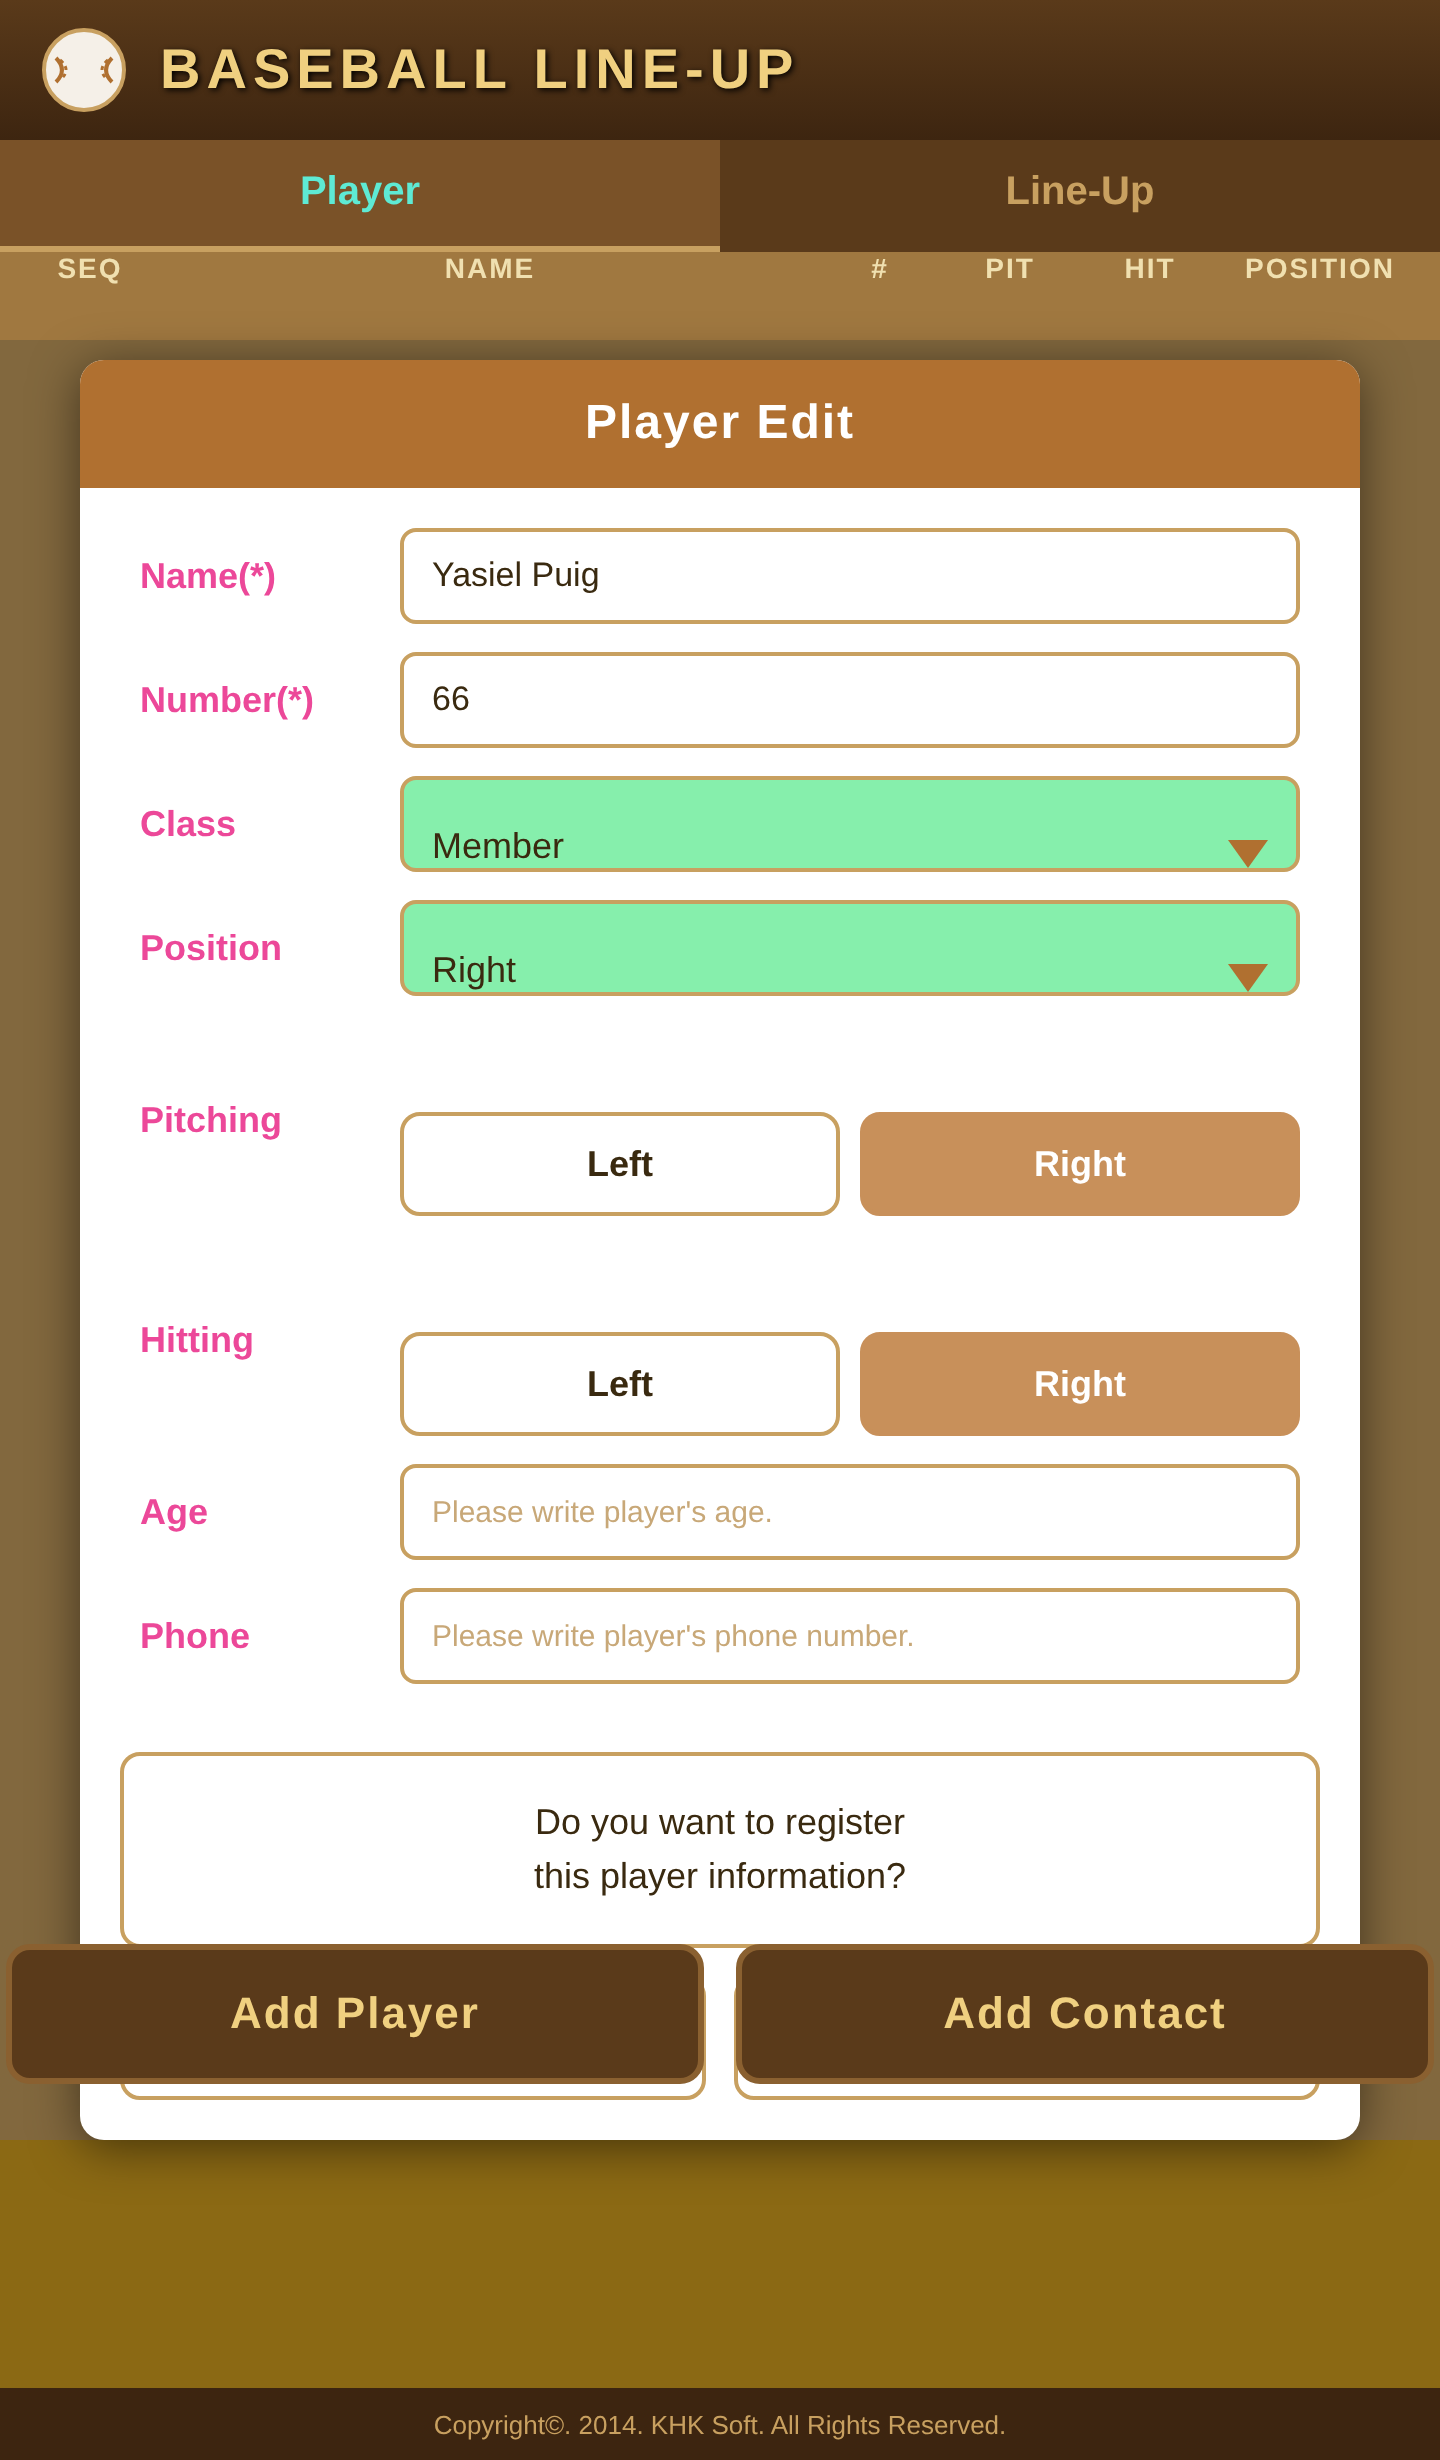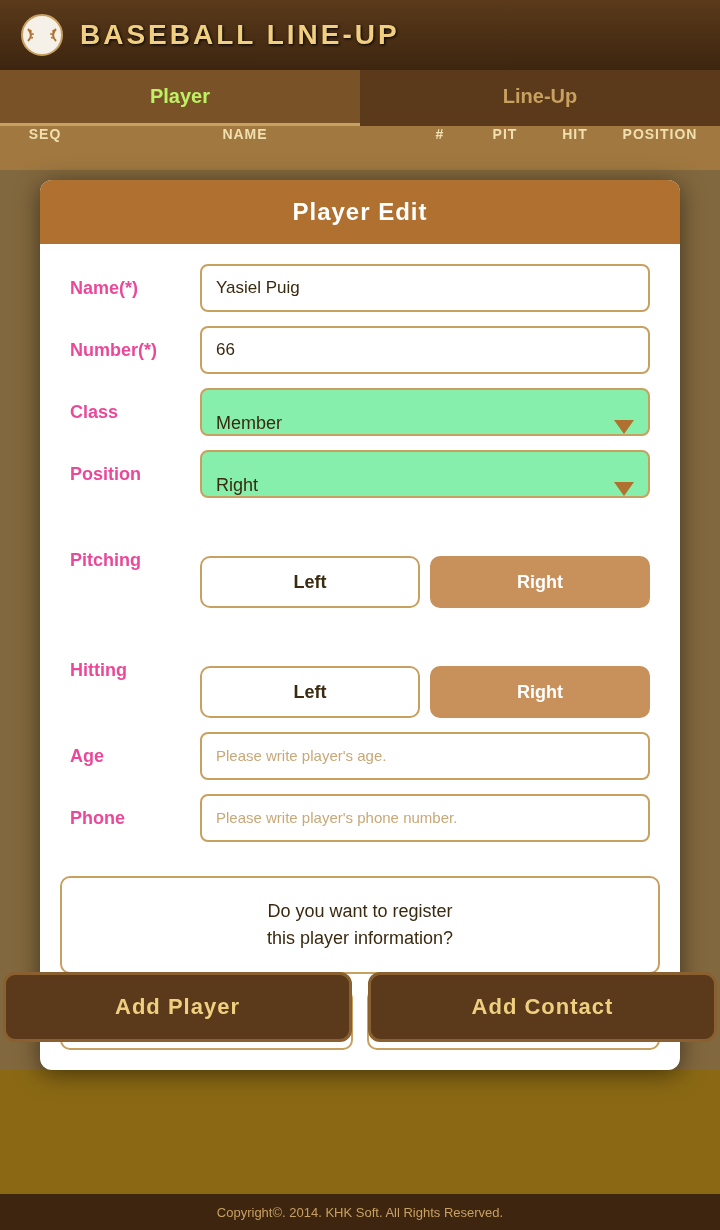--- a/index.html
+++ b/index.html
@@ -52,21 +52,21 @@
       justify-content: center;
       font-size: 20px;
       font-weight: bold;
       cursor: pointer;
       color: #c8a060;
       border-bottom: 3px solid transparent;
     }
 
     .tab.active {
       background: #7a5228;
-      color: #bef264;
+      color: #5eead4;
       border-bottom: 3px solid #c8a060;
     }
 
     
     .table-header {
       width: 100%;
       height: 44px;
       background: #a07840;
       display: flex;
       align-items: flex-start;

